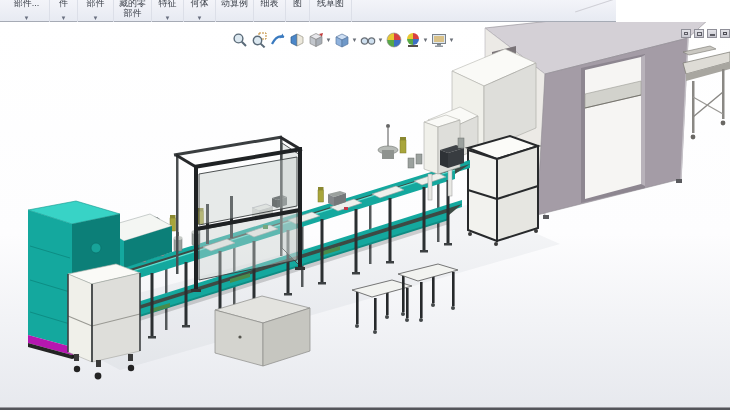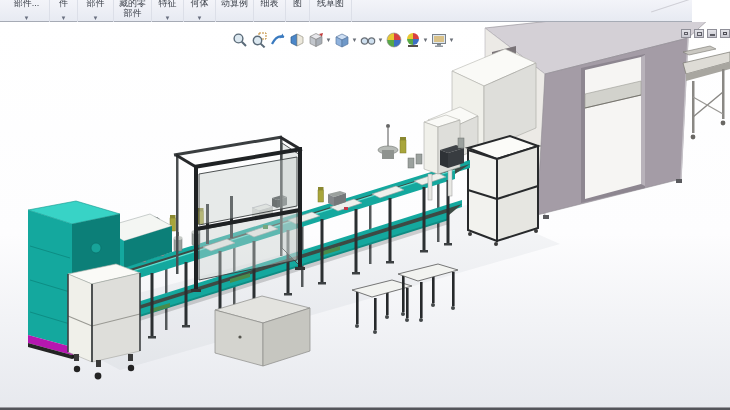--- a/index.html
+++ b/index.html
@@ -1,21 +1,21 @@
 <!DOCTYPE html>
 <html style="--toolbar-bg: #f3f4f9; --toolbar-border: #a6abb5; --tab-border: #9096a0; --viewport-top: #ffffff; --viewport-bottom: #e7e9ee; --status-bar: #54555a; --teal: #14a89e; --teal-light: #38d3c6; --teal-dark: #0c7f78; --magenta: #b517b0; --magenta-dark: #8d0e89; --white-top: #fafaf7; --white-front: #f0f0ea; --white-side: #dededa; --room-top: #d4d0d6; --room-front: #a49ca6; --room-left: #eceae6; --room-inner: #f6f5f3; --frame-dark: #27292b; --metal-gray: #9ba19e; --olive: #a8a53b; --belt: #3d4a44; --icon-blue: #3a7abf;"><head>
 <meta charset="utf-8">
 <style>
   * { margin:0; padding:0; box-sizing:border-box; }
   html,body { width:730px; height:410px; overflow:hidden;
     font-family:"Liberation Sans","DejaVu Sans",sans-serif; background:#fff; }
   #app { position:relative; width:730px; height:410px; background:#fff; }
 
   
-  #toolbar-band { position:absolute; left:0; top:0; width:692px; height:22px;
+  #toolbar-band { position:absolute; left:0; top:0; width:616px; height:22px;
     background:linear-gradient(var(--toolbar-bg), #e7eaf2);
     border-bottom:1px solid var(--toolbar-border); }
   #cm-buttons { position:absolute; left:4px; top:0; height:22px; display:flex; align-items:stretch; }
   .cm-btn { position:relative; display:flex; flex-direction:column; align-items:center;
     justify-content:flex-start; padding:0 4px; border-right:1px solid #dcdfe8; cursor:default; }
   .cm-btn .lbl { font-size:9px; color:#3a3f48; line-height:10px; white-space:pre-line;
     text-align:center; margin-top:-2px; }
   .cm-btn .dd { font-size:6px; color:#6a7080; line-height:6px; margin-top:auto; margin-bottom:1px; }
   #crop-line { position:absolute; right:-6px; top:4px; width:48px; height:1px;
     background:#cfcfd6; transform:rotate(-18deg); }

